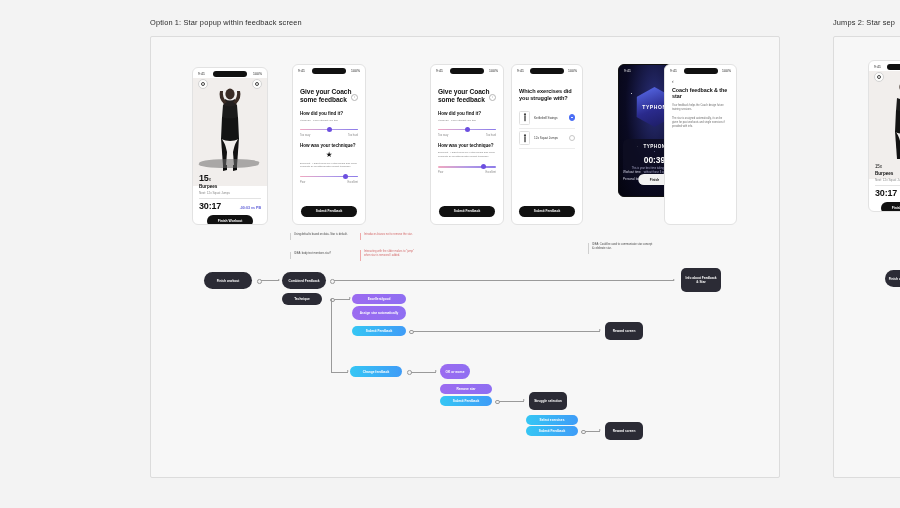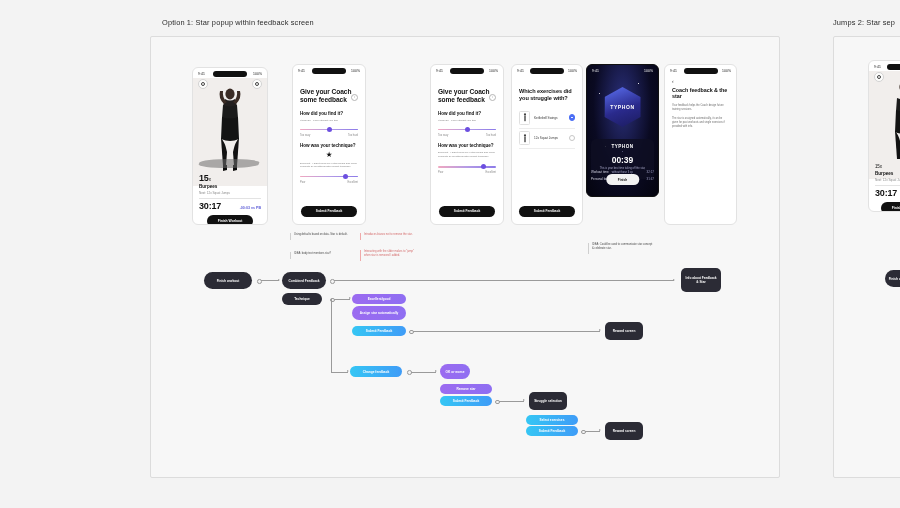--- a/index.html
+++ b/index.html
@@ -18,21 +18,21 @@
 
   
   .frame{
     position:absolute;background:#f7f7f7;border:1px solid #dcdcdc;border-radius:2px;
   }
 
   
   .phone{
     position:absolute;background:#ffffff;border:1px solid #e2e2e2;border-radius:6px;overflow:hidden;
   }
-  .phone.dark{background:#05040f;border-color:#111;}
+  .phone.dark{background:#05040f;border-color:#111;margin-left:32px;}
   .notch{
     position:absolute;top:3px;left:50%;transform:translateX(-50%);
     width:34px;height:6px;background:#111;border-radius:4px;z-index:4;
   }
   .statusbar{
     position:absolute;top:2.5px;left:0;right:0;height:7px;display:flex;
     justify-content:space-between;align-items:center;padding:0 5px;box-sizing:border-box;z-index:3;
   }
   .sb-l,.sb-r{font-size:3.4px;color:#111;letter-spacing:.02em;}
   .dark .sb-l,.dark .sb-r{color:#fff;}
@@ -165,21 +165,21 @@
     position:absolute;width:0;height:0;
     border-top:1.8px solid transparent;border-bottom:1.8px solid transparent;
     border-left:2.6px solid #9a9a9a;
   }
 </style>
 </head>
 <body>
 
 <div class="board">
 
-  <div class="frame-title" style="left:162px;top:18px;">Option 1: Star popup within feedback screen</div>
+  <div class="frame-title" style="left:150px;top:18px;">Option 1: Star popup within feedback screen</div>
   <div class="frame" style="left:150px;top:36px;width:628px;height:440px;"></div>
 
   <div class="frame-title" style="left:833px;top:18px;">Jumps 2: Star sep</div>
   <div class="frame" style="left:833px;top:36px;width:160px;height:440px;"></div>
 
   <div class="phone" style="left:192px;top:67px;width:74px;height:156px;">
     <div class="notch"></div>
     <div class="statusbar">
       <span class="sb-l">9:41</span>
       <span class="sb-r">100%</span>

